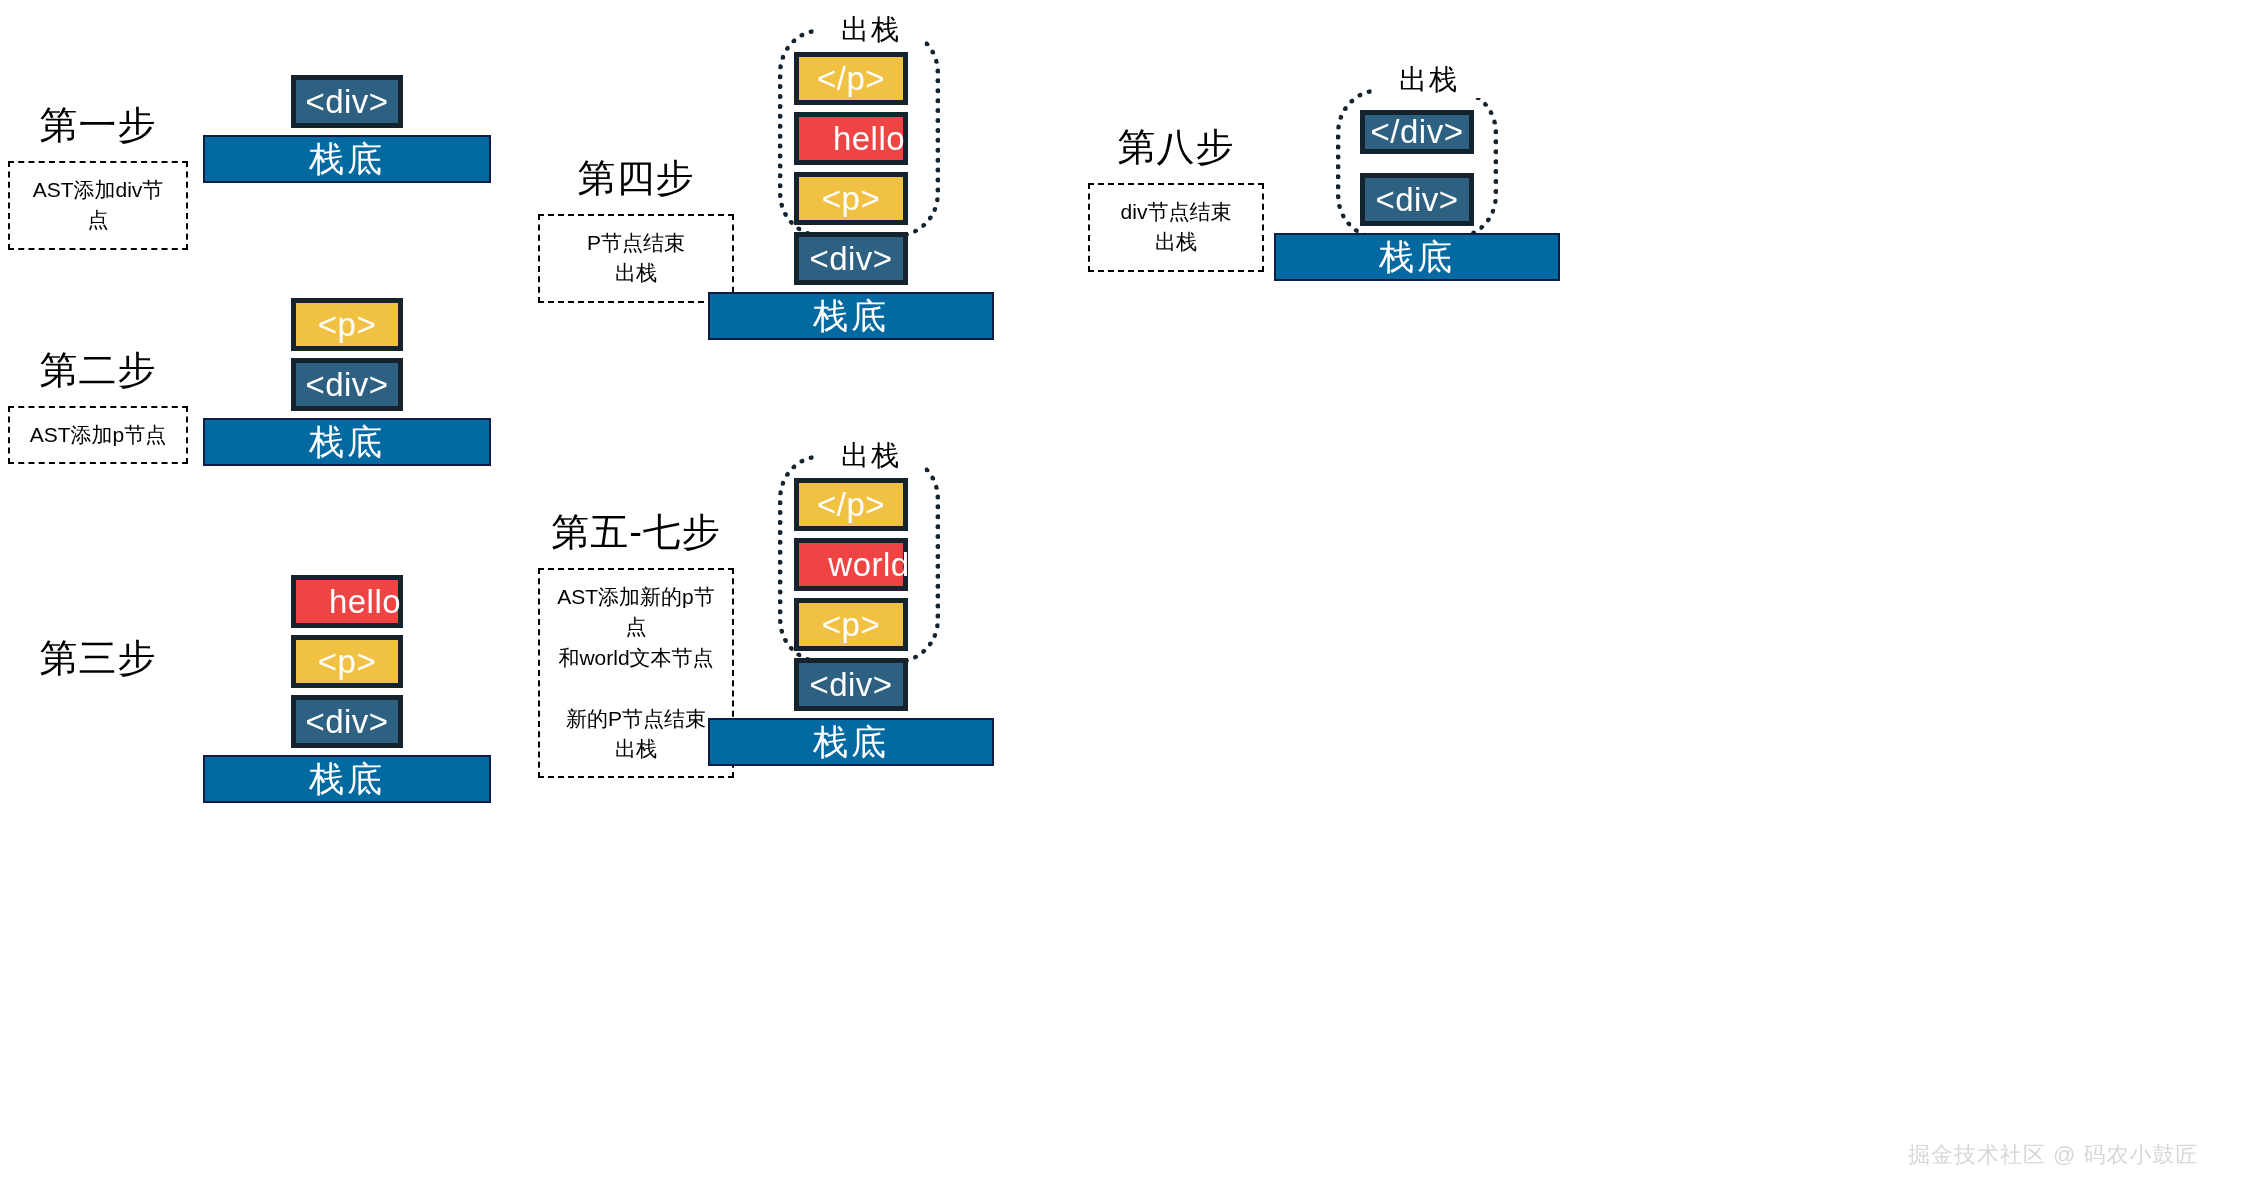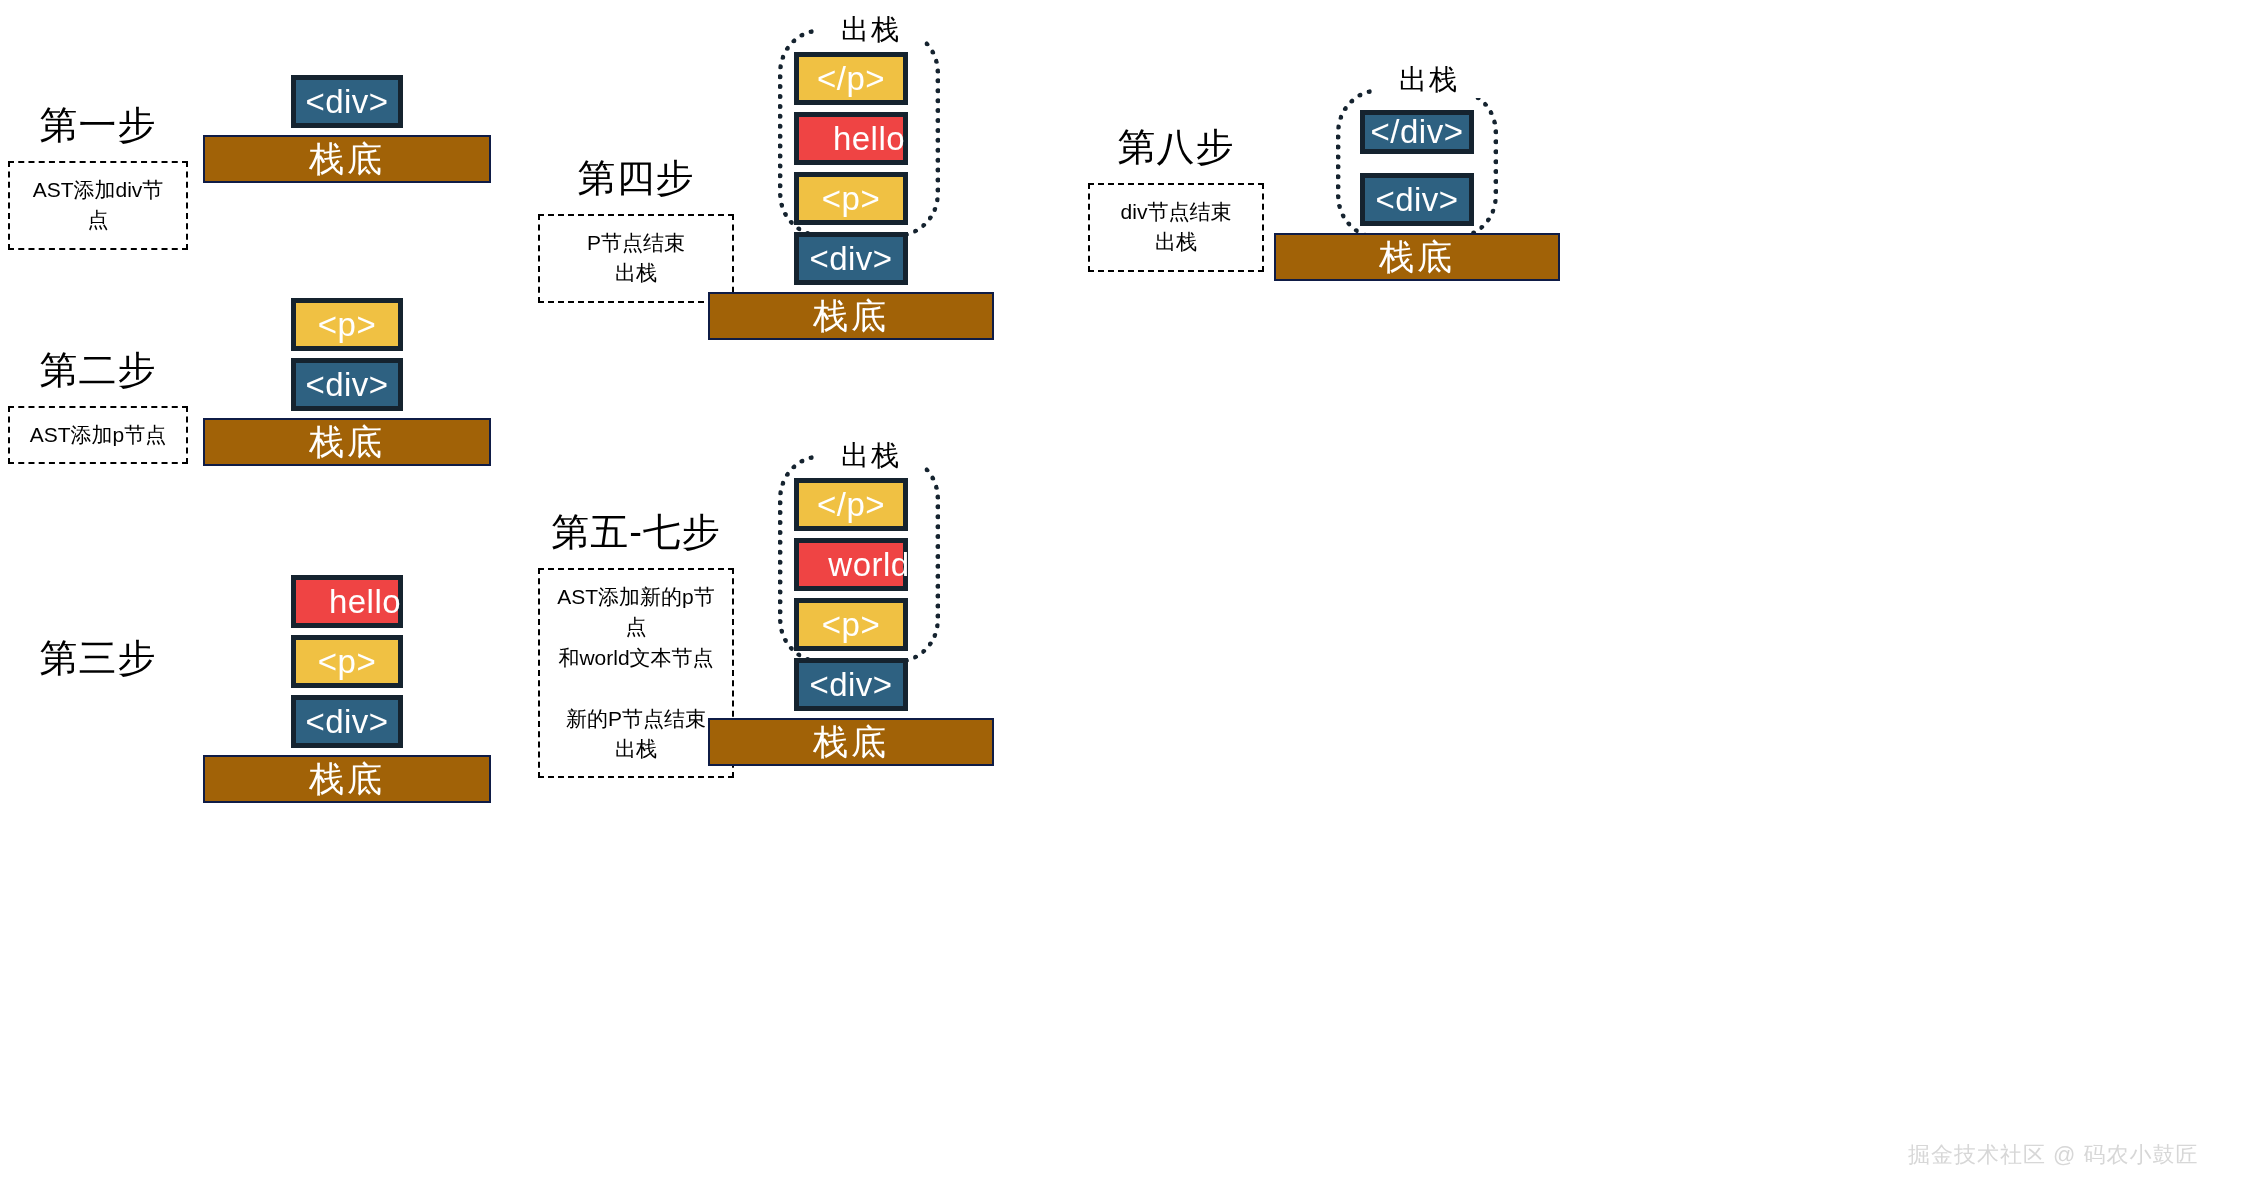--- a/index.html
+++ b/index.html
@@ -60,21 +60,21 @@
     font-size: 33px;
     letter-spacing: 0.5px;
     font-family: "Liberation Sans", "DejaVu Sans", sans-serif;
   }
   .node.div   { background: #2e6181; }
   .node.tag   { background: #f0c143; }
   .node.text  { background: #ef4444; padding-left: 36px; }
 
   .base-bar {
     box-sizing: border-box;
-    background: #a16207;
+    background: #0369a1;
     border: 2px solid #0f1c46;
     color: #ffffff;
     display: flex;
     align-items: center;
     justify-content: center;
     font-size: 35px;
     letter-spacing: 3px;
   }
 
   

